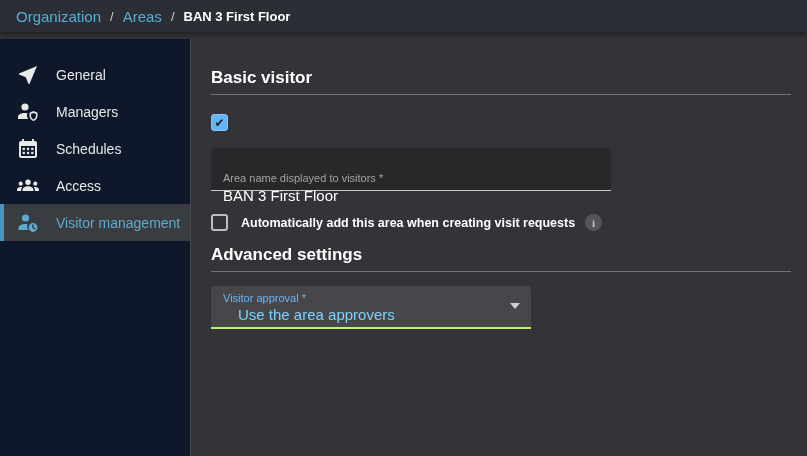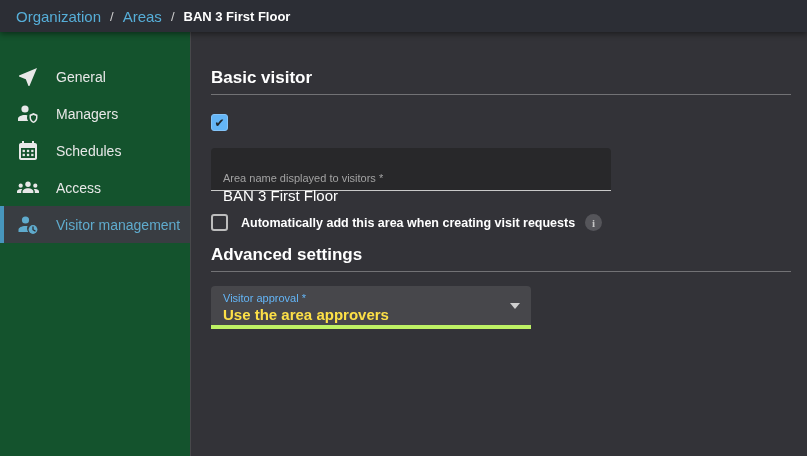--- a/index.html
+++ b/index.html
@@ -19,22 +19,23 @@
     position:relative; z-index:3;
   }
   .crumb-link { color:#56aed8; font-size:15px; text-decoration:none; cursor:pointer; }
   .crumb-sep  { color:#cfcfcf; font-size:13px; margin:0 9px; }
   .crumb-current { color:#ffffff; font-size:13px; font-weight:bold; }
 
   
   .layout { display:flex; height:424px; }
   .sidebar {
     width:191px; flex:0 0 191px;
-    background:#14532d; border-right:1px solid #48484b;
-    padding-top:26px;
+    background:#0f172a; border-right:1px solid #48484b;
+    padding-top:17px;
+    margin-top:7px;
   }
   .side-item {
     height:37px; display:flex; align-items:center;
     padding-left:12px; border-left:4px solid transparent;
     color:#e8e8e8; font-size:14px; cursor:pointer;
   }
   .side-item .ic { width:24px; height:24px; margin-right:16px; flex:0 0 24px; }
   .side-item svg { width:24px; height:24px; fill:currentColor; display:block; }
   .side-item.selected {
     background:#393d42; border-left-color:#4796bd; color:#5fabcd;
@@ -80,26 +81,26 @@
     background:#55555a; color:#c6c6c6;
     font-family:"Liberation Serif","DejaVu Serif",serif;
     font-size:11px; font-weight:bold; font-style:normal;
     display:inline-flex; align-items:center; justify-content:center;
     margin-left:10px; cursor:pointer; flex:0 0 17px;
   }
 
   .select-field {
     width:320px; height:43px; margin-top:14px;
     background:#47474b; border-radius:4px 4px 0 0;
-    border-bottom:4px solid #bef264;
+    border-bottom:2px solid #bef264;
     padding:6px 12px 16px 12px;
     position:relative; cursor:pointer;
   }
   .select-label { display:block; font-size:11px; line-height:13px; color:#64b5f6; }
-  .select-value { display:block; font-size:15px; line-height:20px; font-weight:bold; color:#fde047; }
+  .select-value { display:block; font-size:15px; line-height:20px; font-weight:normal; color:#7dd3fc;margin-left:15px; }
   .select-caret {
     position:absolute; right:11px; top:17px;
     width:0; height:0;
     border-left:5px solid transparent; border-right:5px solid transparent;
     border-top:6px solid #cfcfcf;
   }
 
   .adv-title { margin-top:32px; }
 </style>
 </head>

